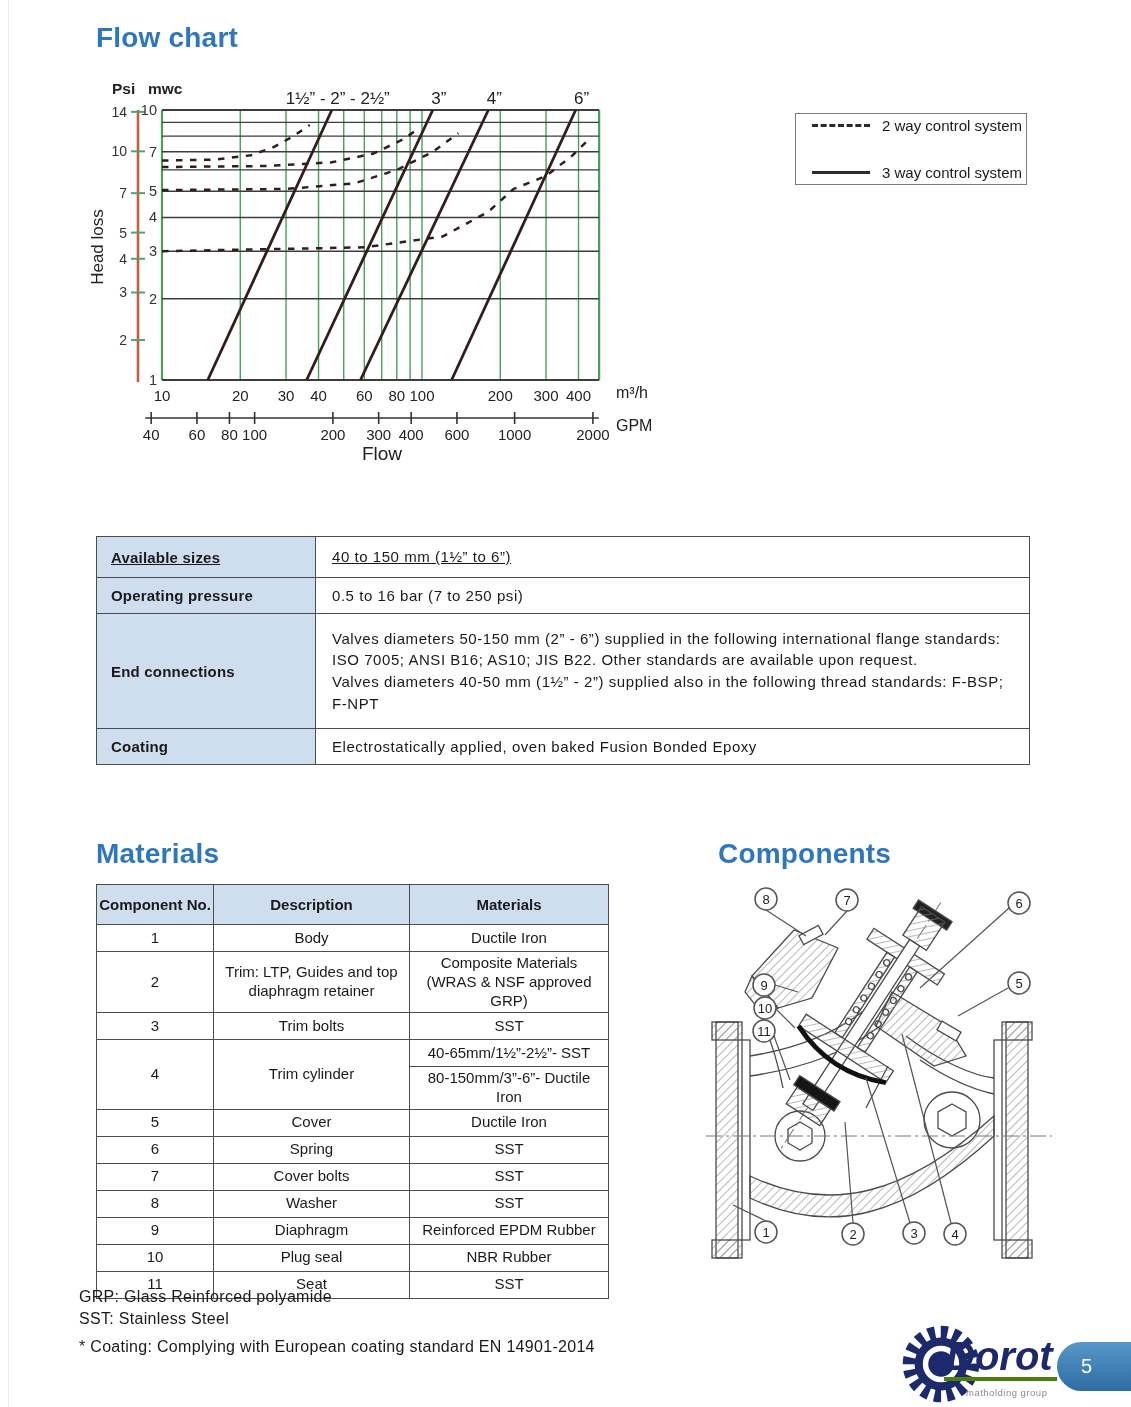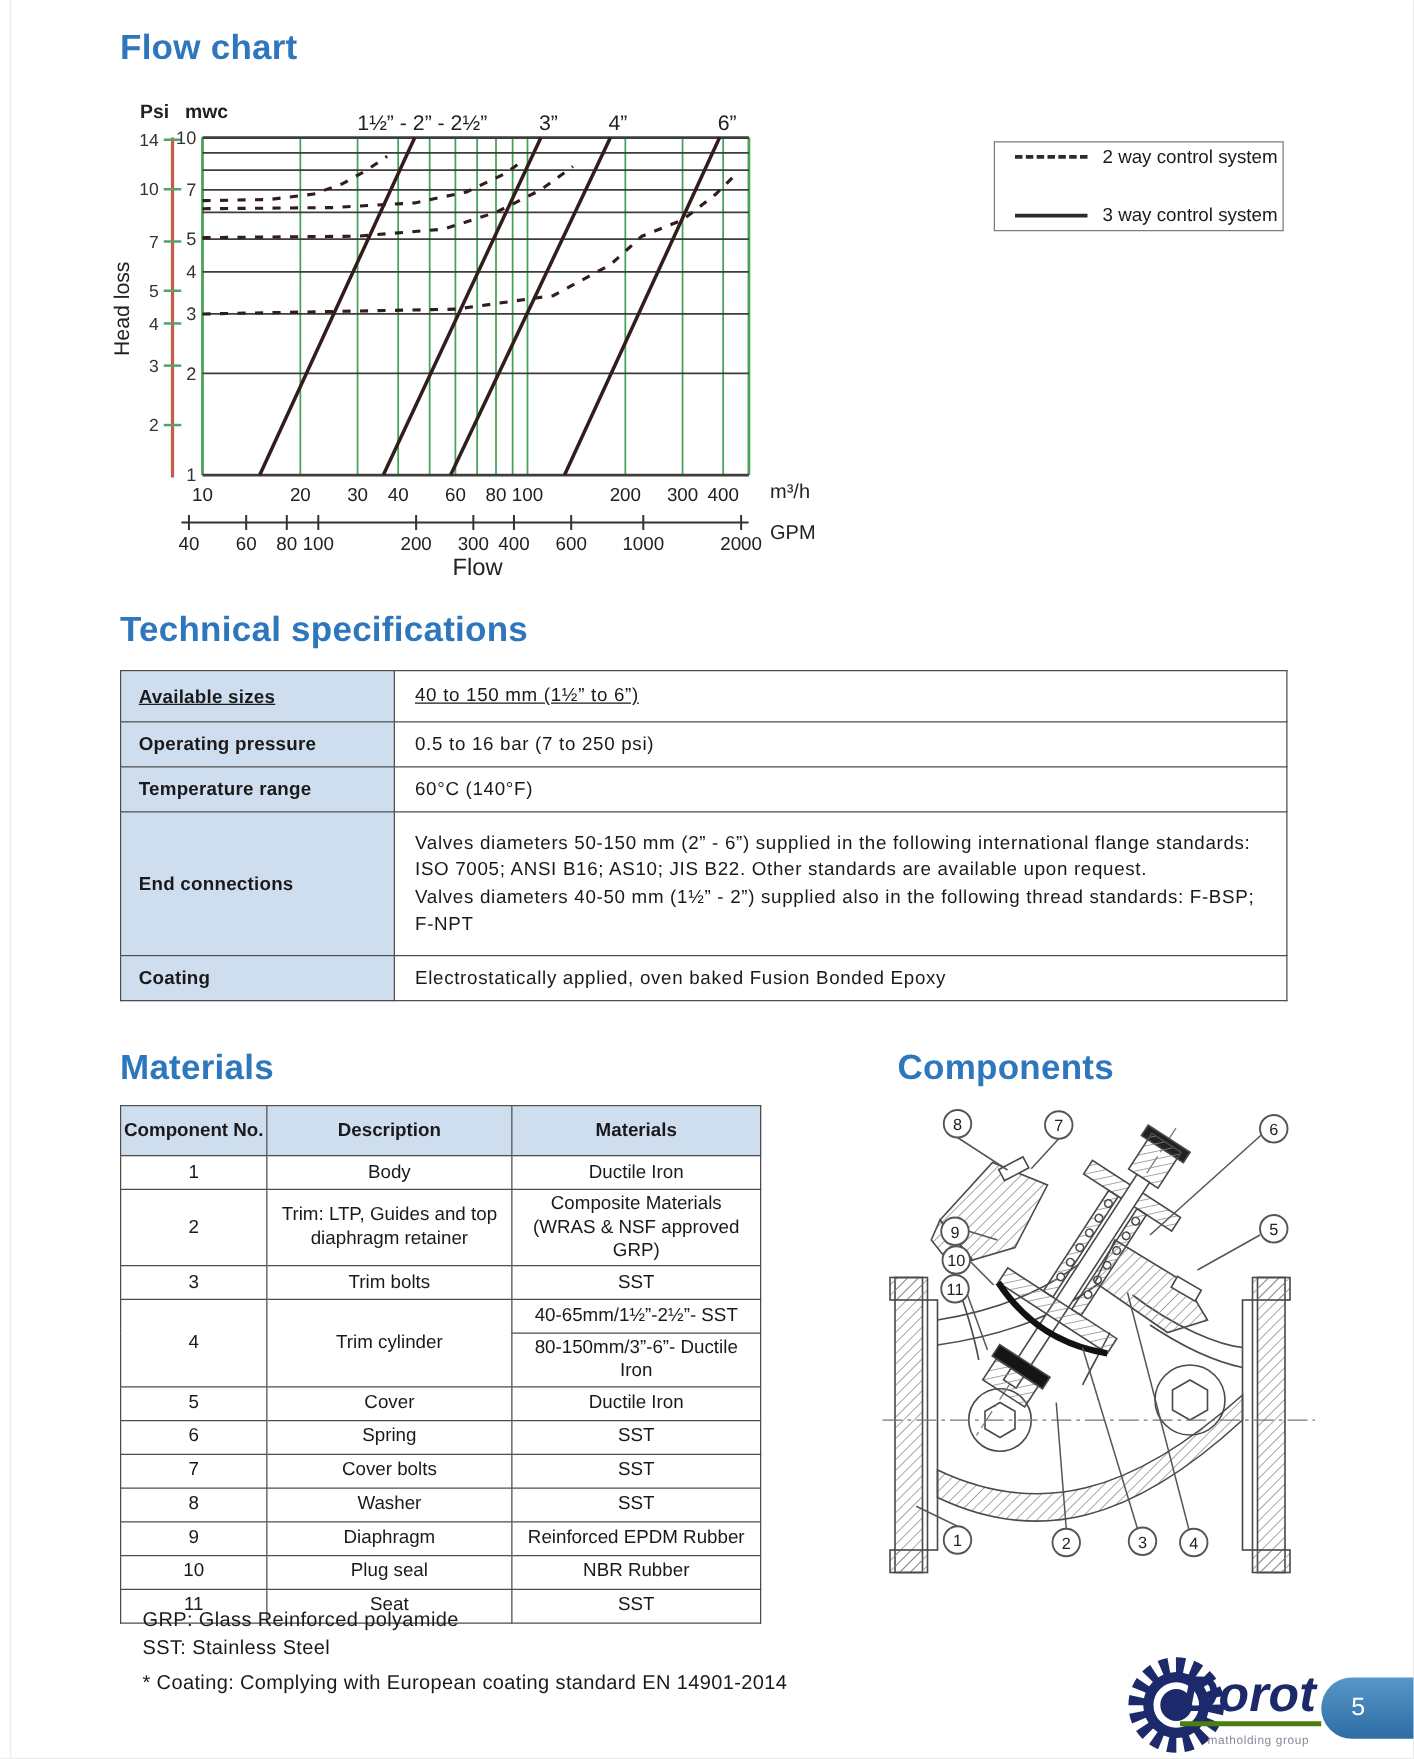--- a/index.html
+++ b/index.html
@@ -38,21 +38,21 @@
   #mat-table{left:96px;top:884px;width:512px;}
   #mat-table th{background:#cfdeef;height:37px;font-weight:bold;margin-left:32px;}
   #mat-table td{text-align:center;padding:2px 4px;line-height:1.25;}
   #mat-table col.c1{width:117px;} #mat-table col.c2{width:196px;} #mat-table col.c3{width:199px;}
   #mat-table tr{height:27px;} #mat-table tr.tall{height:47px;}
   #mat-table tr.half{height:27px;}
   
   #components-svg{position:absolute;left:700px;top:880px;width:390px;height:400px;}
   #components-svg text{font-family:"Liberation Sans", sans-serif;}
   
-  .note{position:absolute;left:114px;font-size:16px;letter-spacing:.3px;color:#1a1a1a;}
+  .note{position:absolute;left:79px;font-size:16px;letter-spacing:.3px;color:#1a1a1a;}
   
   .brand{position:absolute;left:900px;top:1323px;width:160px;height:80px;}
   .brand-name{
     position:absolute;left:44px;top:12px;font-size:40px;font-weight:bold;font-style:italic;
     color:#1c2a6b;border-bottom:4px solid #4d7c0f;padding:0 4px 0 2px;line-height:1.05;
   }
   .brand-tagline{position:absolute;left:66px;top:64px;font-size:9.5px;color:#8a8a9a;letter-spacing:.5px;}
   .page-tab{
     position:absolute;left:1057px;top:1342px;width:74px;height:49px;
     border-radius:26px 0 0 26px;background:linear-gradient(180deg,#5697c9,#2e6da4);
@@ -169,35 +169,30 @@
     <div class="legend-row">
       <span class="sample dashed"></span>
       <span class="lbl">2 way control system</span>
     </div>
     <div class="legend-row">
       <span class="sample solid"></span>
       <span class="lbl">3 way control system</span>
     </div>
   </div>
 
-  <div class="heading" style="left:96px;top:488px;">Technical specifications</div>
 
   <table id="tech-table">
     <tbody>
         <tr class="r1">
       <td class="lbl">Available sizes</td>
       <td class="val">40 to 150 mm (1½” to 6”)</td>
     </tr>
     <tr class="r2">
       <td class="lbl">Operating pressure</td>
       <td class="val">0.5 to 16 bar (7 to 250 psi)</td>
-    </tr>
-    <tr class="r3">
-      <td class="lbl">Temperature range</td>
-      <td class="val">60°C (140°F)</td>
     </tr>
     <tr class="r4">
       <td class="lbl">End connections</td>
       <td class="val">Valves diameters 50-150 mm (2” - 6”) supplied in the following international flange standards:
 ISO 7005; ANSI B16; AS10; JIS B22. Other standards are available upon request.
 Valves diameters 40-50 mm (1½” - 2”) supplied also in the following thread standards: F-BSP; F-NPT</td>
     </tr>
     <tr class="r5">
       <td class="lbl">Coating</td>
       <td class="val">Electrostatically applied, oven baked Fusion Bonded Epoxy</td>

